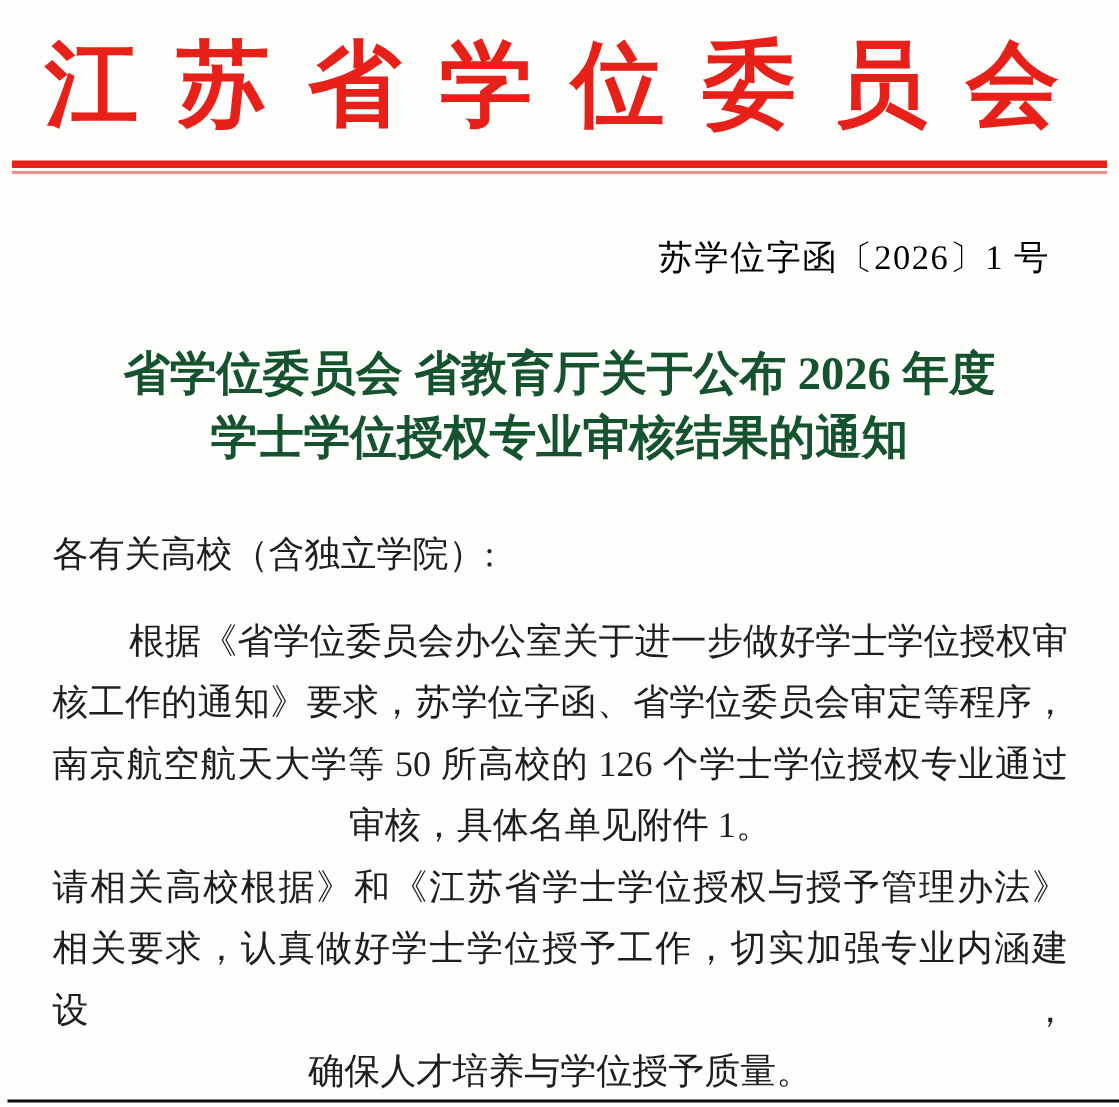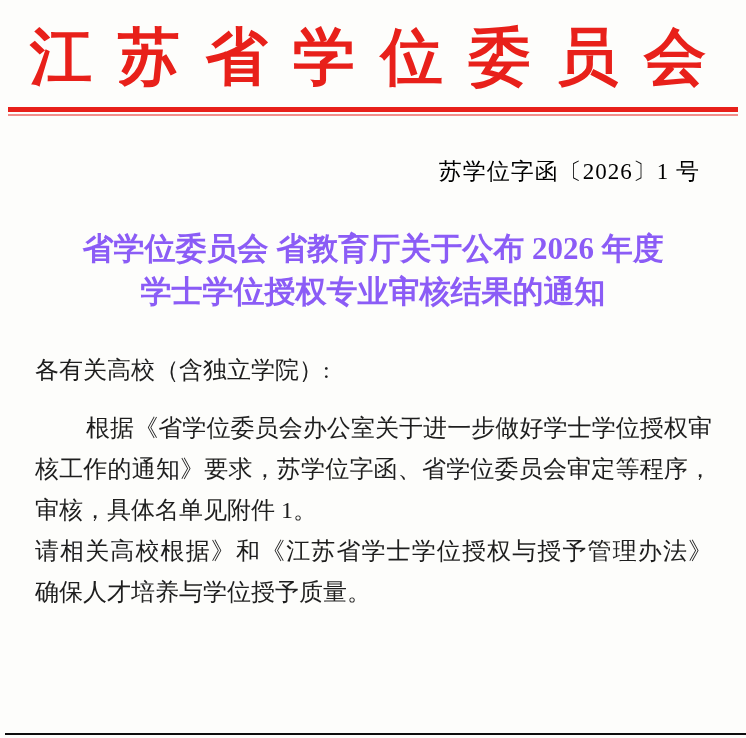--- a/index.html
+++ b/index.html
@@ -63,21 +63,21 @@
   }
 
   
   .notice-title {
     position: absolute;
     top: 227px;
     left: 0;
     width: 746px;
     text-align: center;
     font-weight: 700;
-    color: #8b5cf6;
+    color: #14532d;
     font-size: 31px;
     line-height: 43px;
   }
 
   
   .body-block {
     position: absolute;
     top: 352px;
     left: 35px;
     width: 677px;
@@ -85,20 +85,21 @@
     color: #1e1e1e;
   }
   .salutation {
     line-height: 36px;
   }
   .para-first {
     margin-top: 20px;
   }
   .body-line {
     line-height: 41px;
+    text-align: center;
   }
   .body-line.just {
     text-align: justify;
     text-align-last: justify;
   }
   .body-line.indent {
     text-indent: 51px;
   }
 
   
@@ -138,24 +139,26 @@
     <div>省学位委员会 省教育厅关于公布 2026 年度</div>
     <div>学士学位授权专业审核结果的通知</div>
   </div>
 
   <div class="body-block">
     <div class="salutation">各有关高校（含独立学院）:</div>
 
     <div class="para-first">
       <div class="body-line just indent">根据《省学位委员会办公室关于进一步做好学士学位授权审</div>
       <div class="body-line just">核工作的通知》要求，苏学位字函、省学位委员会审定等程序，</div>
+      <div class="body-line just">南京航空航天大学等 50 所高校的 126 个学士学位授权专业通过</div>
       <div class="body-line">审核，具体名单见附件 1。</div>
     </div>
 
     <div>
       <div class="body-line just">请相关高校根据》和《江苏省学士学位授权与授予管理办法》</div>
+      <div class="body-line just">相关要求，认真做好学士学位授予工作，切实加强专业内涵建设，</div>
       <div class="body-line">确保人才培养与学位授予质量。</div>
     </div>
   </div>
 
   <div class="bottom-rule"></div>
 
 </div>
 
 </body></html>

